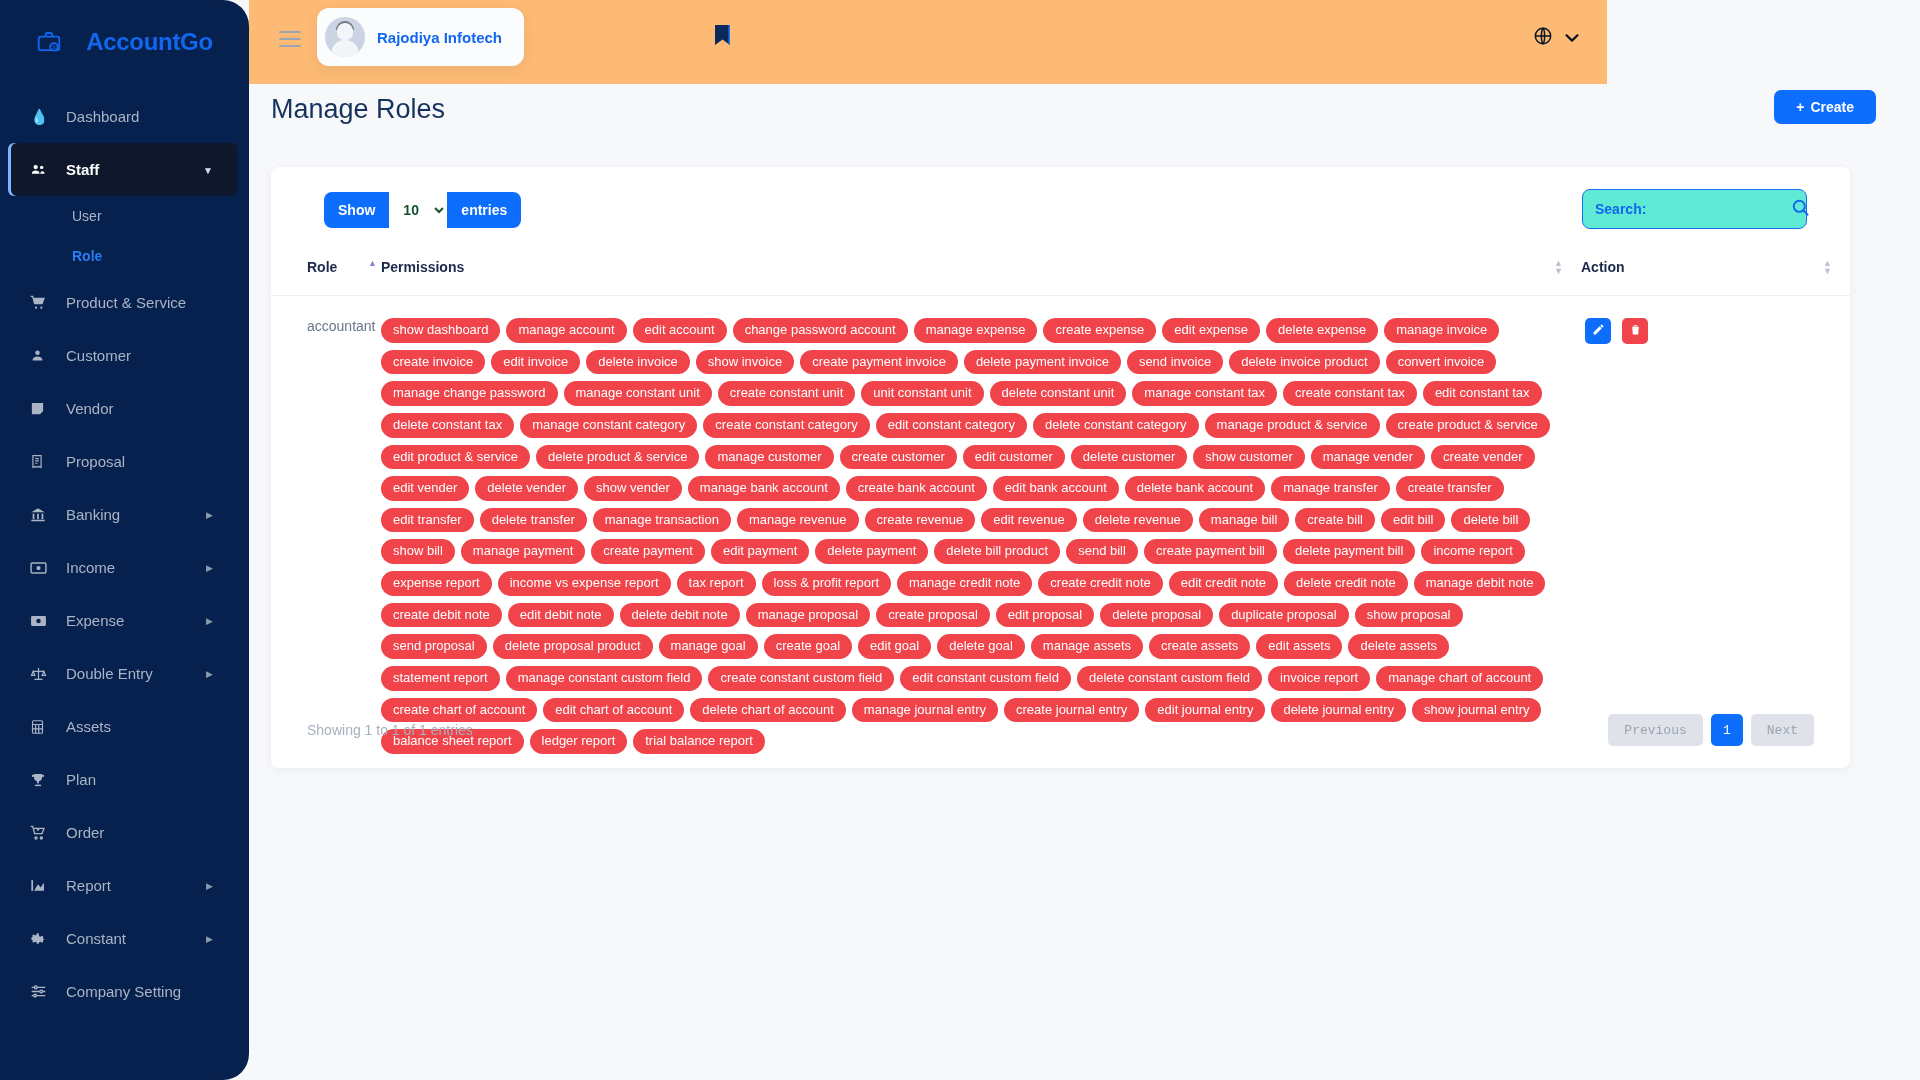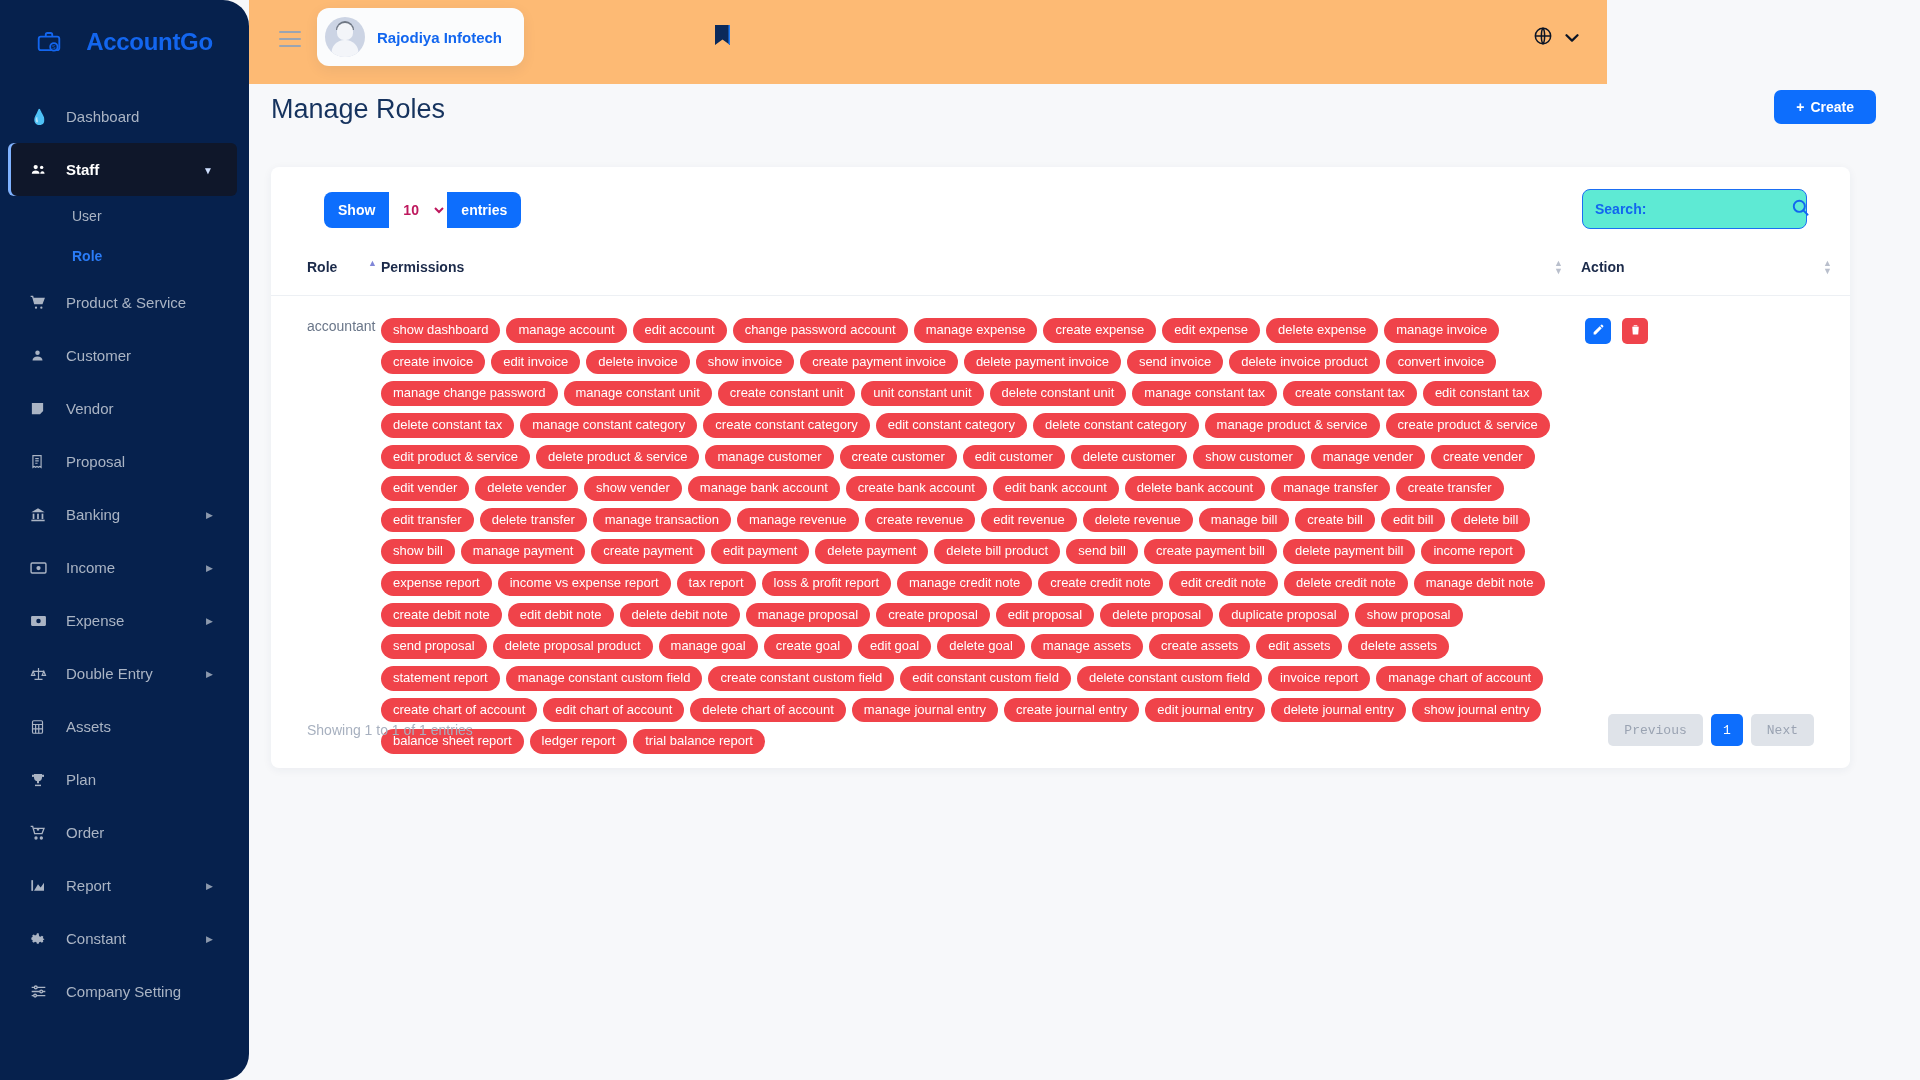--- a/index.html
+++ b/index.html
@@ -147,21 +147,21 @@
     position: absolute; left: 43px; top: 25px;
     display: flex; align-items: stretch;
     background: #0d6efd; border-radius: 8px;
     height: 36px; overflow: hidden;
     color: #fff; font-size: 14px; font-weight: bold; margin-left: 10px;
   }
   #show-entries .lbl {
     display: flex; align-items: center; padding: 0 14px;
   }
   #entries-select {
-    border: none; background: #fff; color: #be185d;
+    border: none; background: #fff; color: #14532d;
     font-size: 14px; font-weight: bold; padding: 0 4px 0 10px;
     font-family: "Liberation Sans", sans-serif;
     cursor: pointer; outline: none;
   }
   #search-wrap {
     position: absolute; right: 43px; top: 22px;
     width: 225px; height: 40px;
     border: 1px solid #1b6ef3; border-radius: 8px;
     display: flex; align-items: center; padding: 0 12px;
     background: #5eead4;

